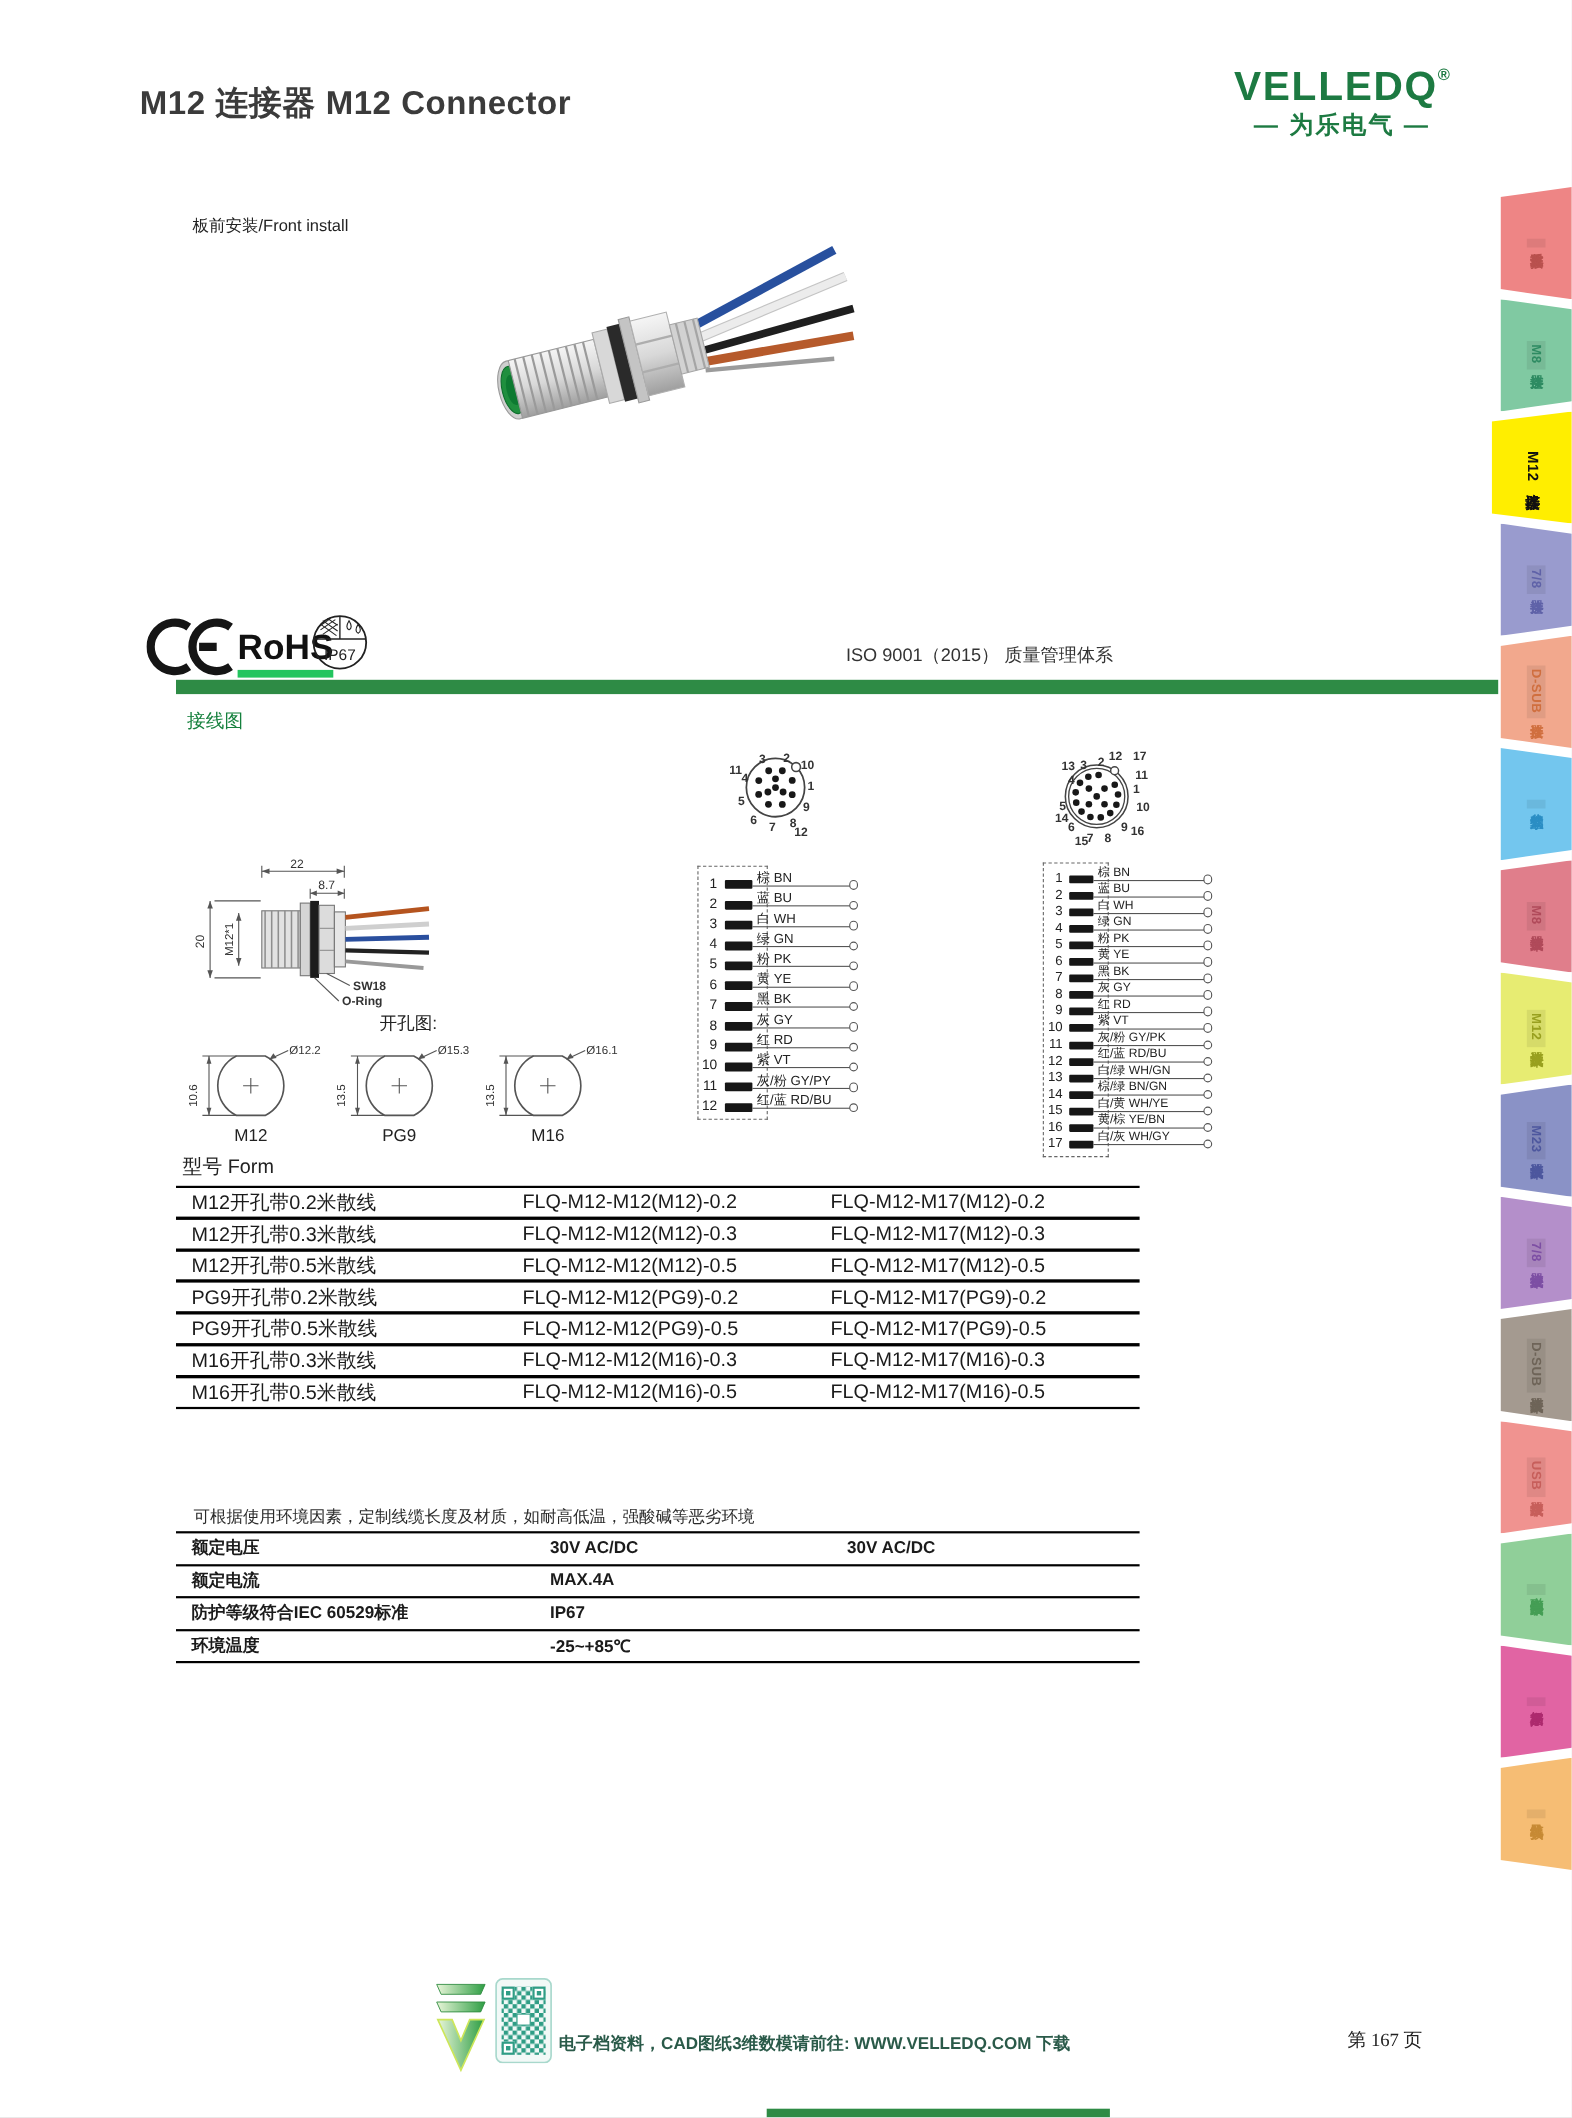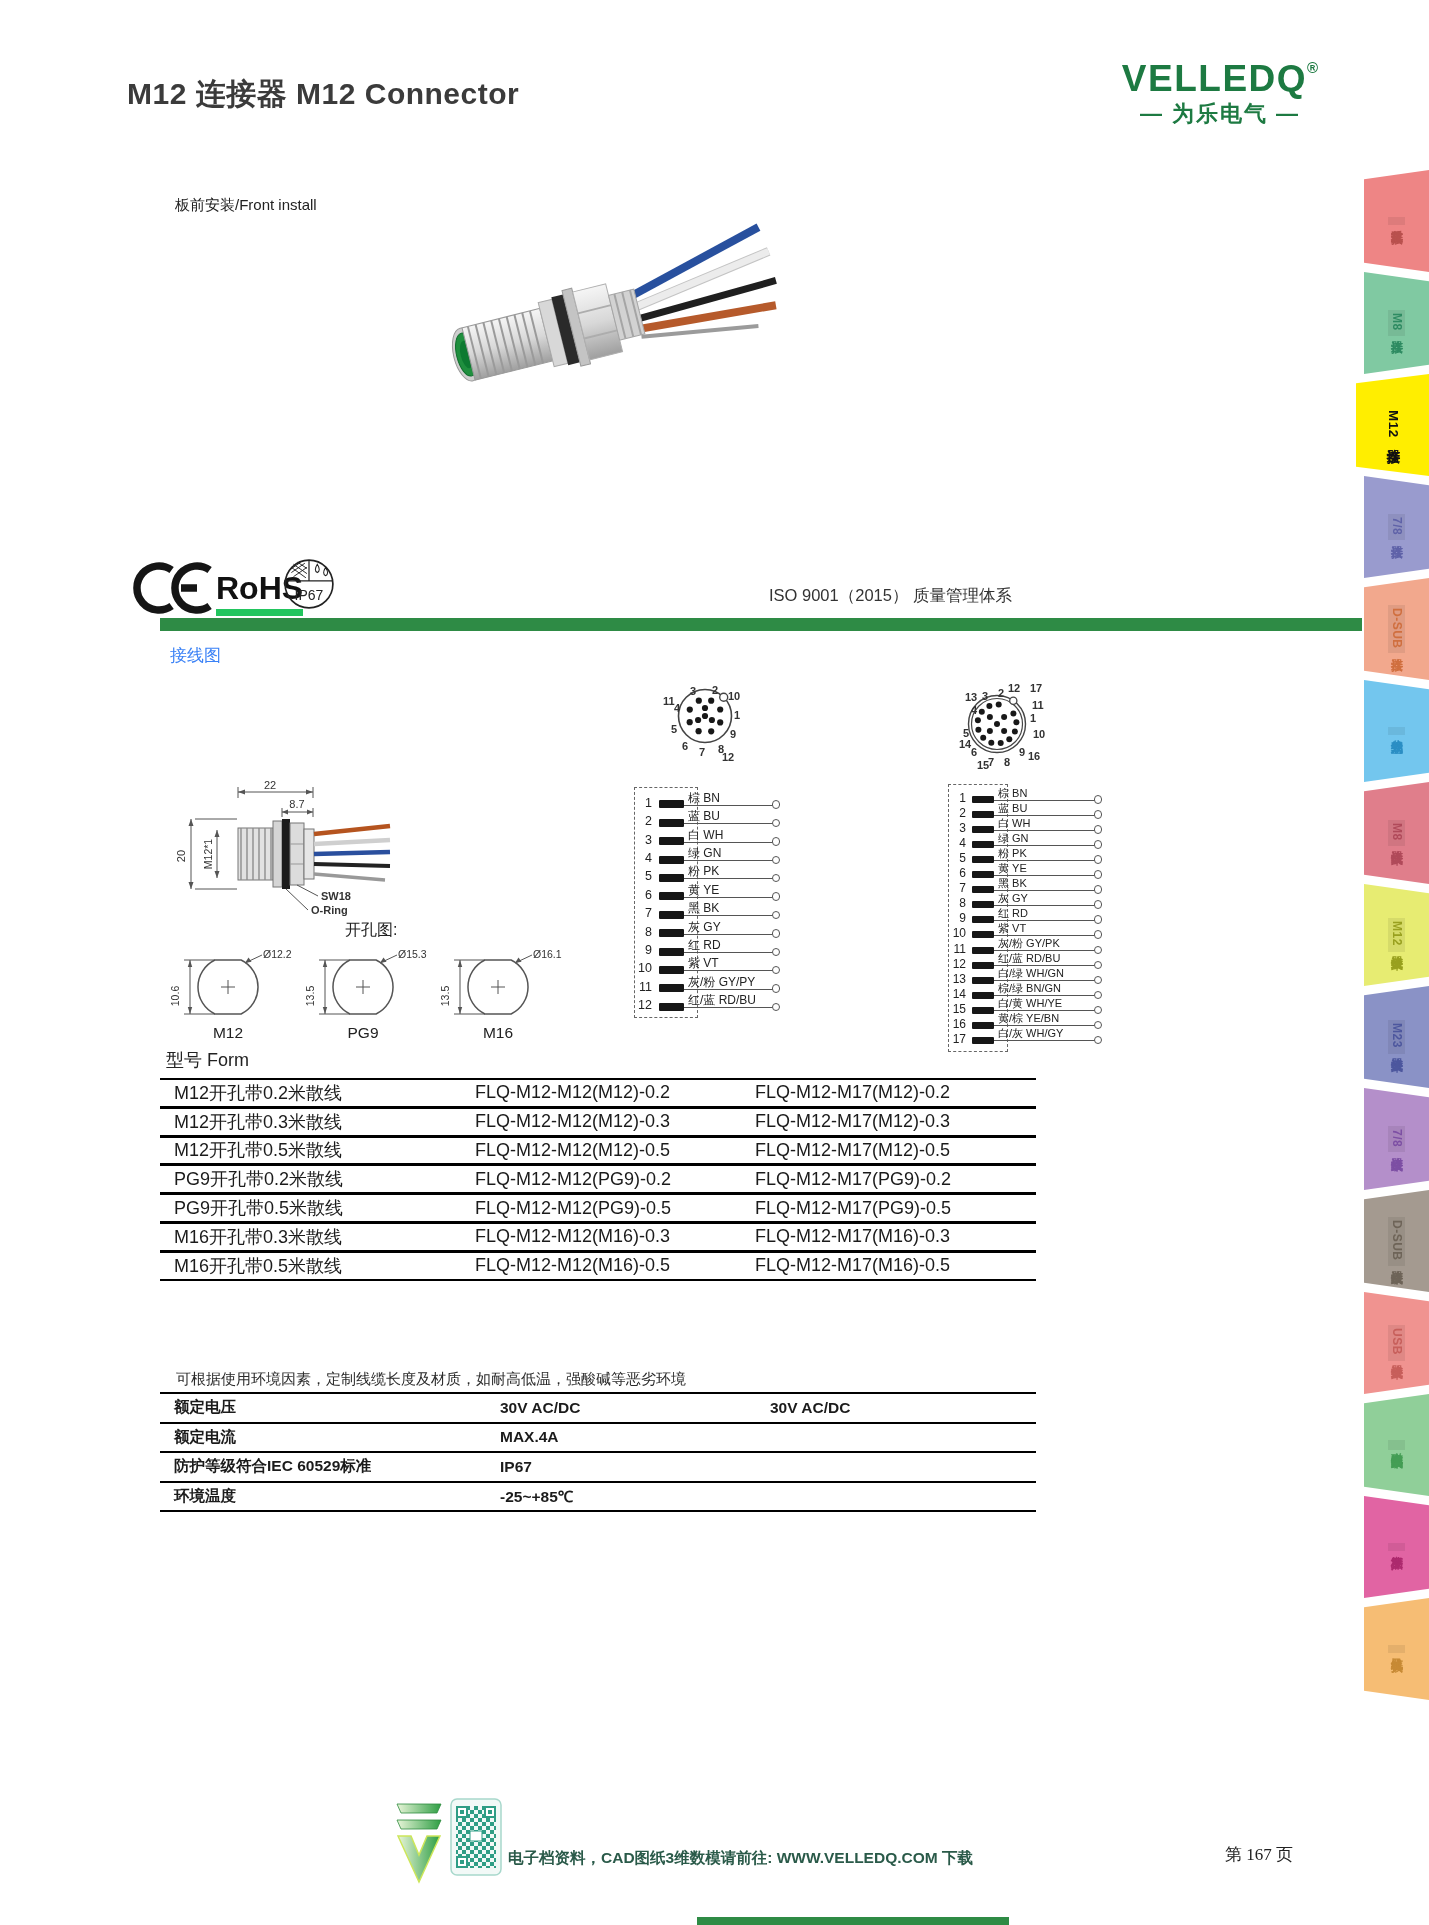--- a/index.html
+++ b/index.html
@@ -12,21 +12,21 @@
   .logo-brand{font-size:37px;font-weight:800;letter-spacing:1.5px;}
   .logo-reg{font-size:15px;vertical-align:18px;font-weight:bold;}
   .logo-sub{font-size:22px;font-weight:bold;letter-spacing:2px;margin-top:3px;}
 
   .install-label{left:175px;top:196px;font-size:15px;color:#222;}
 
   
   .rohs{left:216px;top:570px;font-size:32px;font-weight:800;color:#111;border-bottom:7px solid #22c55e;padding-bottom:2px;}
   .iso-line{left:700px;top:585px;width:312px;text-align:right;font-size:16.5px;color:#333;}
   .green-bar{left:160px;top:618px;width:1202px;height:13px;background:#2e8b45;}
-  .wiring-label{left:170px;top:644px;font-size:17px;color:#3b82f6;}
+  .wiring-label{left:170px;top:644px;font-size:17px;color:#15803d;}
 
   
   .pins{position:absolute;}
   .pins12{left:650px;top:680px;width:115px;height:85px;}
   .pins17{left:953px;top:678px;width:102px;height:96px;}
   .pins svg{position:absolute;left:0;top:0;}
   .pinlabel{position:absolute;font-size:11px;font-weight:bold;color:#333;line-height:1;}
 
   
   .dimsvg{left:155px;top:778px;}

